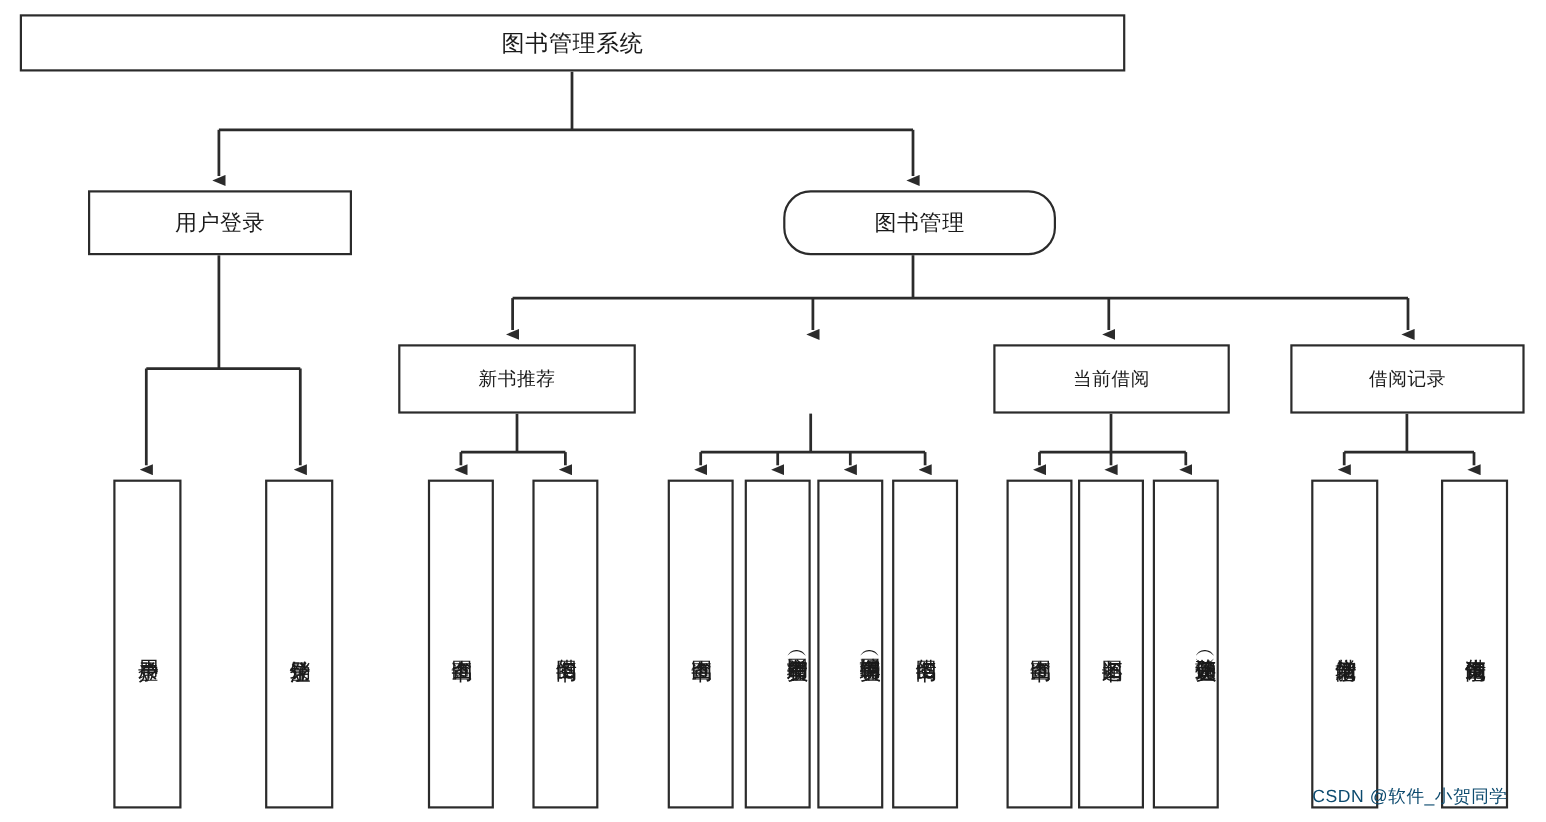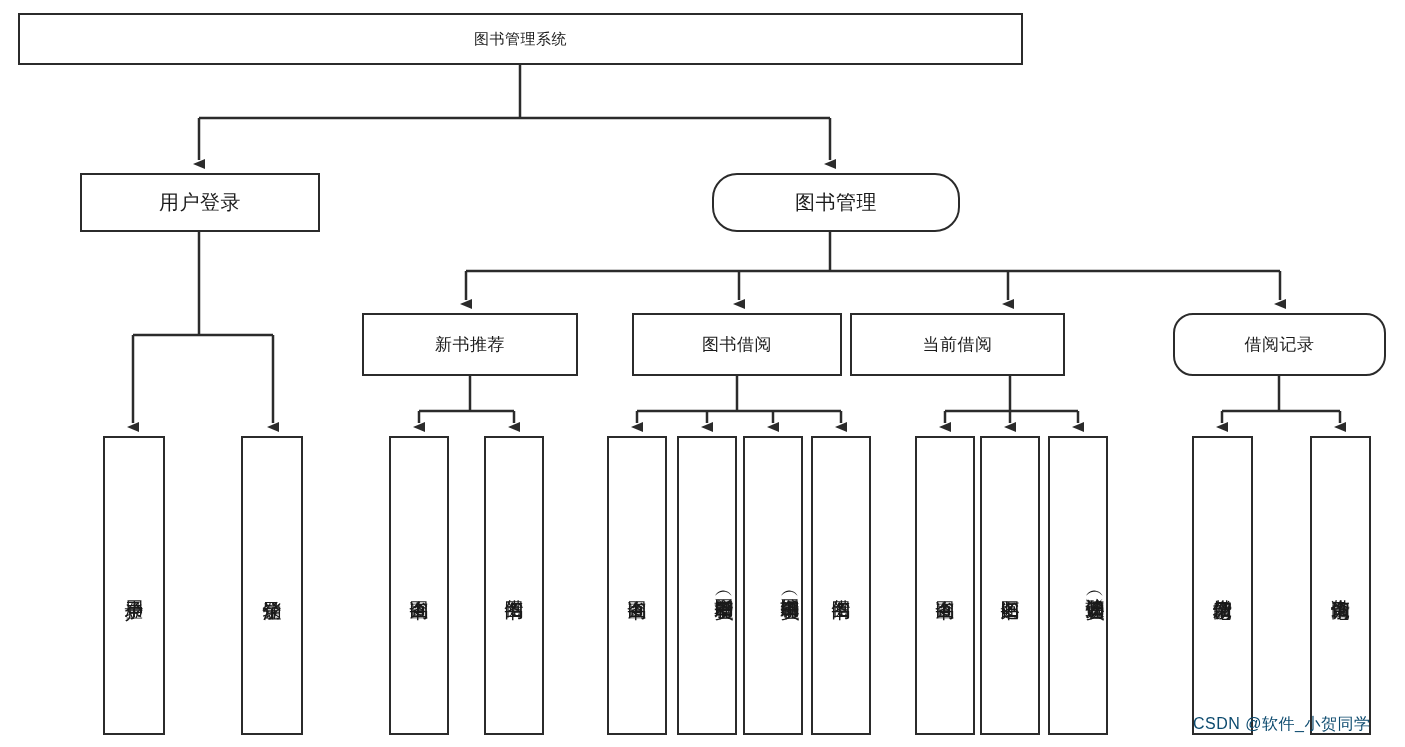--- a/index.html
+++ b/index.html
@@ -16,21 +16,21 @@
     box-sizing:border-box;
     background:#ffffff;
     border:2.5px solid #2b2b2b;
     color:#1a1a1a;
     display:flex;
     align-items:center;
     justify-content:center;
     text-align:center;
     letter-spacing:0.5px;
   }
-  .node.root{font-size:15px;}
+  .node.root{font-size:21px;}
   .node.lvl1{font-size:20px;}
   .node.lvl2{font-size:17px;}
   .node.leaf{
     font-size:19px;
     writing-mode:vertical-rl;
     text-orientation:upright;
     line-height:1.16;
     padding:6px 0 6px 0;
     align-items:flex-start;
     justify-content:center;
@@ -102,23 +102,22 @@
       <path d="M1340,411 L1340,423" marker-end="url(#arrow)"></path>
     </g>
   </svg>
 
   <div class="node root" style="left:18px;top:13px;width:1005px;height:52px;">图书管理系统</div>
 
   <div class="node lvl1" style="left:80px;top:173px;width:240px;height:59px;">用户登录</div>
   <div class="node lvl1" style="left:712px;top:173px;width:248px;height:59px;border-radius:25px;">图书管理</div>
 
   <div class="node lvl2" style="left:362px;top:313px;width:216px;height:63px;">新书推荐</div>
-  <div class="node lvl2" style="left:632px;top:313px;width:210px;height:63px;">图书借阅</div>
-  <div class="node lvl2" style="left:850px;top:313px;width:215px;height:63px;">当前借阅</div>
-  <div class="node lvl2" style="left:1173px;top:313px;width:213px;height:63px;border-radius:20px;">借阅记录</div>
+  <div class="node lvl2" style="left:903px;top:313px;width:215px;height:63px;">当前借阅</div>
+  <div class="node lvl2" style="left:1173px;top:313px;width:213px;height:63px;">借阅记录</div>
 
   <div class="node leaf short" style="left:103px;top:436px;width:62px;height:299px;">用户登录</div>
   <div class="node leaf short" style="left:241px;top:436px;width:62px;height:299px;">注销登录</div>
 
   <div class="node leaf short" style="left:389px;top:436px;width:60px;height:299px;">查询图书</div>
   <div class="node leaf short" style="left:484px;top:436px;width:60px;height:299px;">借阅图书</div>
 
   <div class="node leaf short" style="left:607px;top:436px;width:60px;height:299px;">查询图书</div>
   <div class="node leaf" style="left:677px;top:436px;width:60px;height:299px;">新增图书（管理员）</div>
   <div class="node leaf" style="left:743px;top:436px;width:60px;height:299px;">编辑图书（管理员）</div>

